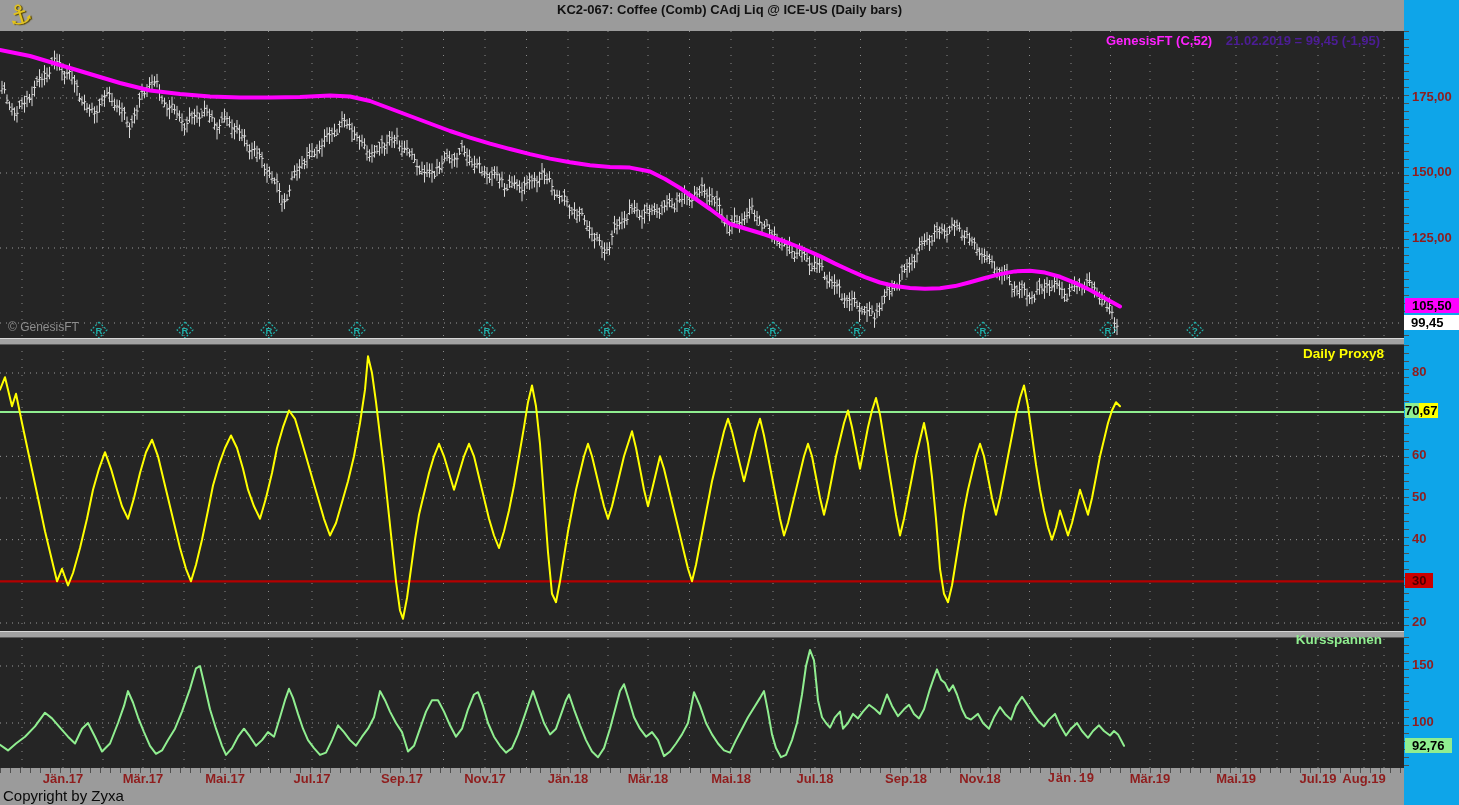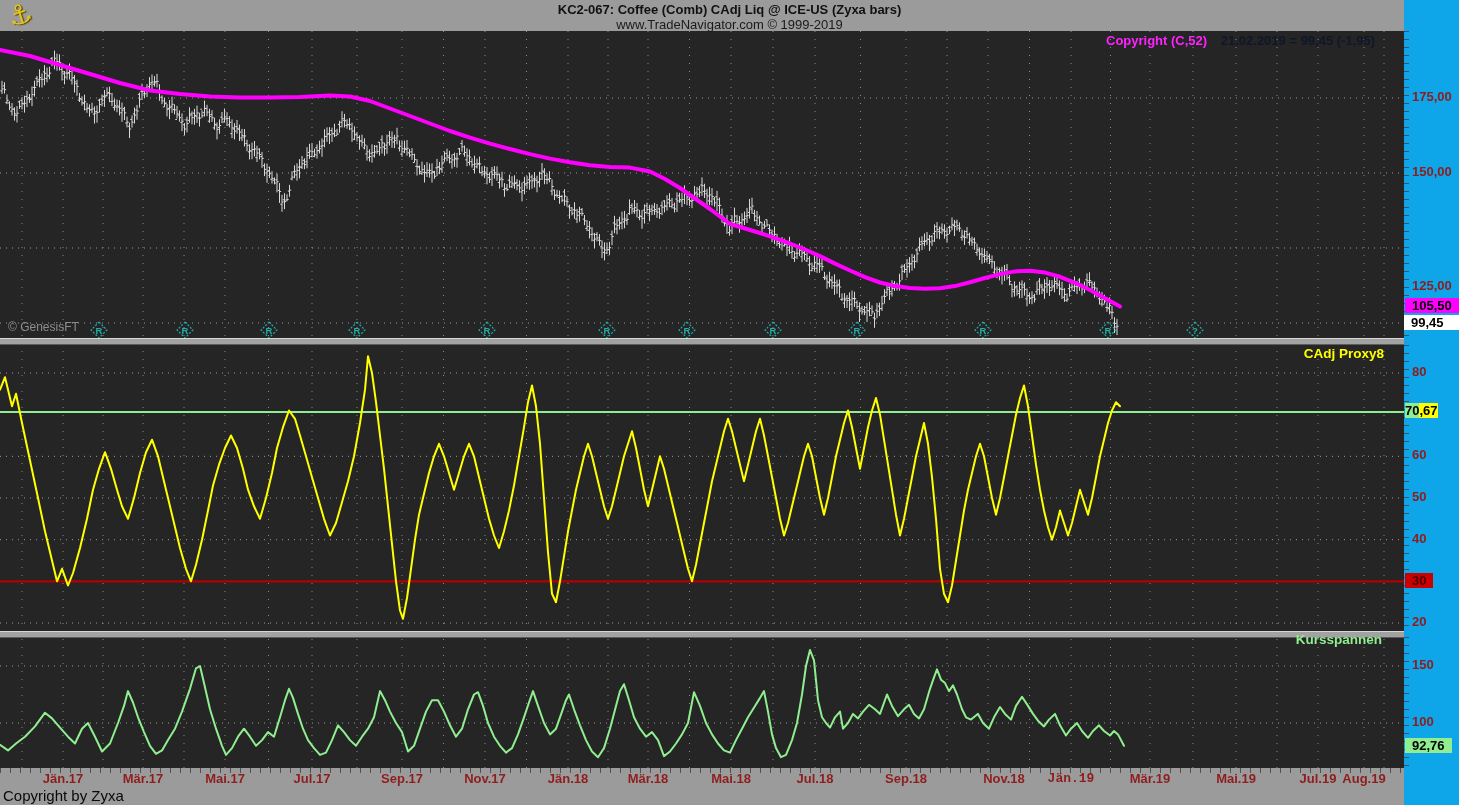--- a/index.html
+++ b/index.html
@@ -21,21 +21,21 @@
   .ylab{position:absolute;left:8px;font-size:13px;font-weight:bold;color:#8f1d1d;white-space:nowrap;}
   .badge{position:absolute;font-size:13px;font-weight:bold;color:#000;padding:0 7px;white-space:nowrap;z-index:6;}
   #badge-ma{left:1px;background:#ff00ff;}
   #lab-100{position:absolute;left:6px;font-size:13px;font-weight:bold;color:#8f1d1d;z-index:5;}
   #badge-last{left:0;background:#ffffff;width:42px;z-index:6;}
   #badge-ob{left:1px;background:#90ee90;padding:0;}
   #badge-ob .part-b{background:#ffff00;}
   #badge-os{left:1px;background:#cc0000;color:#4d0000;}
   #badge-span{left:1px;background:#90ee90;}
   #legend{position:absolute;top:33px;left:1106px;z-index:3;font-size:13px;font-weight:bold;white-space:nowrap;}
-  #legend .ind{color:#ff22ff;} #legend .val{color:#0f172a;margin-left:10px;text-align:center;}
+  #legend .ind{color:#ff22ff;} #legend .val{color:#4c1d95;margin-left:10px;text-align:center;}
   .panel-label{position:absolute;z-index:3;font-size:13.5px;font-weight:bold;white-space:nowrap;}
   #lbl-proxy{right:75px;top:346px;color:#ffff00;}
   #lbl-spans{right:77px;top:632px;color:#90ee90;}
   #watermark{position:absolute;left:8px;top:320px;z-index:3;font-size:12px;color:#8d8d8d;}
   #bottom-bar{position:absolute;left:0;top:768px;width:100%;height:37px;background:#9b9b9b;z-index:4;}
   #bottom-ticks{position:absolute;left:0;top:0;width:1404px;height:5px;
        background:repeating-linear-gradient(to right,#4f4f4f 0,#4f4f4f 1px,transparent 1px,transparent 10px);}
   .xlab{position:absolute;top:3px;transform:translateX(-50%);font-size:13px;font-weight:bold;color:#8f1d1d;white-space:nowrap;}
   #copyright{position:absolute;left:3px;top:19px;font-size:15px;color:#0a0a0a;}
   #scroll-arrow{position:absolute;left:1410px;top:3px;cursor:pointer;z-index:6;}
@@ -1463,41 +1463,40 @@
         <line x1="0" y1="581.3333333333334" x2="1404" y2="581.3333333333334" stroke="#b40000" stroke-width="2.4"></line>
         <polyline points="0,389.7 5,377.2 12,406.3 16,393.8 22,423.0 30,460.5 38,498.0 45,531.3 52,560.5 57,581.3 62,568.8 68,585.5 73,573.0 80,548.0 87,518.8 93,489.7 99,468.8 105,452.2 111,468.8 117,489.7 122,506.3 128,518.8 134,498.0 140,473.0 146,452.2 152,439.7 158,456.3 163,477.2 168,498.0 174,523.0 180,548.0 186,568.8 191,581.3 196,564.7 202,539.7 208,510.5 213,485.5 219,464.7 225,448.0 231,435.5 237,448.0 243,468.8 248,489.7 254,506.3 260,518.8 266,498.0 272,473.0 277,448.0 283,427.2 289,410.5 295,418.8 300,435.5 306,456.3 312,477.2 318,498.0 324,518.8 330,535.5 336,523.0 342,502.2 348,481.3 354,456.3 360,423.0 365,389.7 368,356.3 372,373.0 376,402.2 380,435.5 384,468.8 388,506.3 392,543.8 396,581.3 400,610.5 403,618.8 407,598.0 411,568.8 415,539.7 419,514.7 424,493.8 429,473.0 434,456.3 439,443.8 444,456.3 449,473.0 454,489.7 459,473.0 464,456.3 469,443.8 474,456.3 479,477.2 484,498.0 489,518.8 494,535.5 499,548.0 504,531.3 509,510.5 514,485.5 519,456.3 524,427.2 528,402.2 532,385.5 536,406.3 540,443.8 544,498.0 548,552.2 552,593.8 556,602.2 560,581.3 564,556.3 568,531.3 572,510.5 576,489.7 580,473.0 584,456.3 588,443.8 592,456.3 596,473.0 600,489.7 604,506.3 608,518.8 612,506.3 616,489.7 620,473.0 624,456.3 628,443.8 632,431.3 636,448.0 640,468.8 644,489.7 648,506.3 652,489.7 656,473.0 660,456.3 664,468.8 668,485.5 672,502.2 676,518.8 680,535.5 684,552.2 688,568.8 692,581.3 696,564.7 700,543.8 704,523.0 708,502.2 712,481.3 716,464.7 720,448.0 724,431.3 728,418.8 732,431.3 736,448.0 740,464.7 744,481.3 748,464.7 752,448.0 756,431.3 760,418.8 764,435.5 768,456.3 772,477.2 776,498.0 780,518.8 784,535.5 788,523.0 792,506.3 796,489.7 800,473.0 804,456.3 808,443.8 812,456.3 816,477.2 820,498.0 824,514.7 828,498.0 832,477.2 836,456.3 840,439.7 844,423.0 848,410.5 852,427.2 856,448.0 860,468.8 864,448.0 868,427.2 872,410.5 876,398.0 880,414.7 884,439.7 888,464.7 892,489.7 896,514.7 900,535.5 904,518.8 908,498.0 912,477.2 916,456.3 920,439.7 924,423.0 928,443.8 932,477.2 936,518.8 940,568.8 944,593.8 948,602.2 952,585.5 956,560.5 960,535.5 964,510.5 968,489.7 972,473.0 976,456.3 980,443.8 984,456.3 988,477.2 992,498.0 996,514.7 1000,498.0 1004,477.2 1008,456.3 1012,435.5 1016,414.7 1020,398.0 1024,385.5 1028,406.3 1032,435.5 1036,464.7 1040,489.7 1044,510.5 1048,527.2 1052,539.7 1056,527.2 1060,510.5 1064,523.0 1068,535.5 1072,523.0 1076,506.3 1080,489.7 1084,502.2 1088,514.7 1092,498.0 1096,477.2 1100,456.3 1104,439.7 1108,423.0 1112,410.5 1116,402.2 1120,406.3" fill="none" stroke="#ffff00" stroke-width="2" stroke-linejoin="round" stroke-linecap="round"></polyline>
         <polyline points="0,744.7 8,750.4 16,743.5 25,736.7 35,726.4 45,712.7 52,718.4 60,727.6 68,736.7 75,743.5 82,728.7 88,723.0 95,736.7 102,751.5 110,743.5 118,723.0 124,705.9 128,691.1 133,702.5 138,717.3 144,732.1 150,745.8 156,753.8 162,750.4 168,740.1 175,728.7 182,711.6 190,688.8 196,668.3 200,666.0 204,683.1 210,709.3 216,728.7 222,745.8 226,754.9 232,748.1 238,736.7 244,728.7 250,736.7 256,745.8 262,740.1 268,732.1 274,736.7 280,717.3 285,700.2 289,688.8 293,697.9 298,713.9 303,728.7 308,740.1 314,748.1 320,754.9 326,752.6 332,740.1 338,725.3 344,732.1 350,740.1 356,745.8 362,736.7 368,728.7 374,717.3 380,691.1 385,700.2 390,711.6 396,723.0 402,732.1 408,751.5 414,745.8 420,728.7 426,711.6 432,700.2 438,700.2 444,711.6 450,725.3 456,736.7 462,728.7 468,709.3 474,694.5 478,692.2 483,705.9 488,723.0 494,736.7 500,745.8 506,752.6 512,748.1 518,734.4 524,717.3 529,702.5 533,691.1 538,705.9 544,723.0 550,734.4 556,728.7 562,711.6 566,700.2 569,694.5 574,709.3 580,725.3 586,740.1 592,751.5 598,757.2 604,748.1 610,728.7 616,705.9 620,691.1 624,684.2 629,700.2 634,717.3 640,728.7 646,736.7 652,732.1 658,740.1 664,756.1 670,751.5 676,743.5 682,734.4 688,723.0 694,692.2 700,705.9 706,723.0 712,734.4 718,743.5 724,750.4 730,752.6 736,740.1 742,728.7 748,717.3 755,705.9 760,697.9 764,691.1 768,711.6 772,734.4 776,748.1 781,757.2 786,754.9 792,740.1 797,723.0 802,694.5 806,666.0 810,650.0 814,660.3 818,700.2 822,717.3 826,723.0 830,727.6 835,717.3 840,711.6 843,728.7 848,723.0 853,713.9 858,718.4 863,711.6 869,704.8 875,709.3 880,713.9 887,694.5 892,705.9 898,716.2 904,709.3 909,704.8 914,713.9 919,718.4 924,709.3 930,688.8 934,677.4 937,669.4 941,679.7 945,683.1 949,691.1 953,685.4 957,694.5 962,709.3 966,717.3 971,719.6 975,716.2 978,713.9 983,723.0 989,728.7 994,717.3 1000,707.0 1005,713.9 1011,719.6 1016,705.9 1022,696.8 1028,705.9 1033,713.9 1038,720.7 1044,726.4 1049,719.6 1055,713.9 1060,725.3 1066,735.5 1071,728.7 1077,723.0 1082,731.0 1088,737.8 1093,731.0 1099,725.3 1104,731.0 1110,735.5 1114,731.0 1118,734.4 1124,745.8" fill="none" stroke="#90ee90" stroke-width="2" stroke-linejoin="round" stroke-linecap="round"></polyline>
       </svg>
     </div>
 
   <div class="sep" id="sep1"></div>
   <div class="sep" id="sep2"></div>
 
   <div id="legend">
-    <span class="ind">Copyright (C,52)</span>
+    <span class="ind">GenesisFT (C,52)</span>
     <span class="val">21.02.2019 = 99,45 (-1,95)</span>
   </div>
   <div id="watermark">© GenesisFT</div>
-  <div class="panel-label" id="lbl-proxy">CAdj Proxy8</div>
+  <div class="panel-label" id="lbl-proxy">Daily Proxy8</div>
   <div class="panel-label" id="lbl-spans">Kursspannen</div>
 
   <div id="header">
-    <div id="title">KC2-067:  Coffee (Comb) CAdj Liq @ ICE-US  (Zyxa bars)</div>
-    <div id="subtitle">www.TradeNavigator.com © 1999-2019</div>
+    <div id="title">KC2-067:  Coffee (Comb) CAdj Liq @ ICE-US  (Daily bars)</div>
   </div>
   <div id="logo">⚓</div>
 
   <div id="right-margin">
     <div class="tickstrip" style="top:31px;height:307px;"></div>
     <div class="tickstrip" style="top:345px;height:286px;"></div>
     <div class="tickstrip" style="top:637px;height:131px;"></div>
     <div id="ylabels">
         <div class="ylab" style="top: 89px;">175,00</div>
         <div class="ylab" style="top: 164px;">150,00</div>
-        <div class="ylab" style="top: 230px; margin-top: 48px;">125,00</div>
+        <div class="ylab" style="top: 230px;">125,00</div>
         <div class="ylab" style="top: 364px;">80</div>
         <div class="ylab" style="top: 447.333px;">60</div>
         <div class="ylab" style="top: 489px;">50</div>
         <div class="ylab" style="top: 530.667px;">40</div>
         <div class="ylab" style="top: 614px;">20</div>
         <div class="ylab" style="top: 657px;">150</div>
         <div class="ylab" style="top: 714px;">100</div>
       </div>
     <div id="lab-100" style="top:315px;">100,00</div>
     <div class="badge" id="badge-ma" style="top:298px;">105,50</div>
@@ -1514,21 +1513,21 @@
         <div class="xlab" style="left: 143px;">Mär.17</div>
         <div class="xlab" style="left: 225px;">Mai.17</div>
         <div class="xlab" style="left: 312px;">Jul.17</div>
         <div class="xlab" style="left: 402px;">Sep.17</div>
         <div class="xlab" style="left: 485px;">Nov.17</div>
         <div class="xlab" style="left: 568px;">Jän.18</div>
         <div class="xlab" style="left: 648px;">Mär.18</div>
         <div class="xlab" style="left: 731px;">Mai.18</div>
         <div class="xlab" style="left: 815px;">Jul.18</div>
         <div class="xlab" style="left: 906px;">Sep.18</div>
-        <div class="xlab" style="left: 1004px; text-align: center;">Nov.18</div>
+        <div class="xlab" style="left: 980px; text-align: center;">Nov.18</div>
         <div class="xlab" style="left: 1071px; font-family: Liberation Mono, monospace;">Jän.19</div>
         <div class="xlab" style="left: 1150px;">Mär.19</div>
         <div class="xlab" style="left: 1236px;">Mai.19</div>
         <div class="xlab" style="left: 1318px;">Jul.19</div>
         <div class="xlab" style="left: 1364px;">Aug.19</div>
       </div>
     <div id="copyright">Copyright by Zyxa</div>
     <svg id="scroll-arrow" width="46" height="24" viewBox="0 0 46 24">
       <polygon points="45,7 19,7 19,2 1,12 19,22 19,17 45,17" fill="#e80000" stroke="#5c0000" stroke-width="1.2"></polygon>
     </svg>

